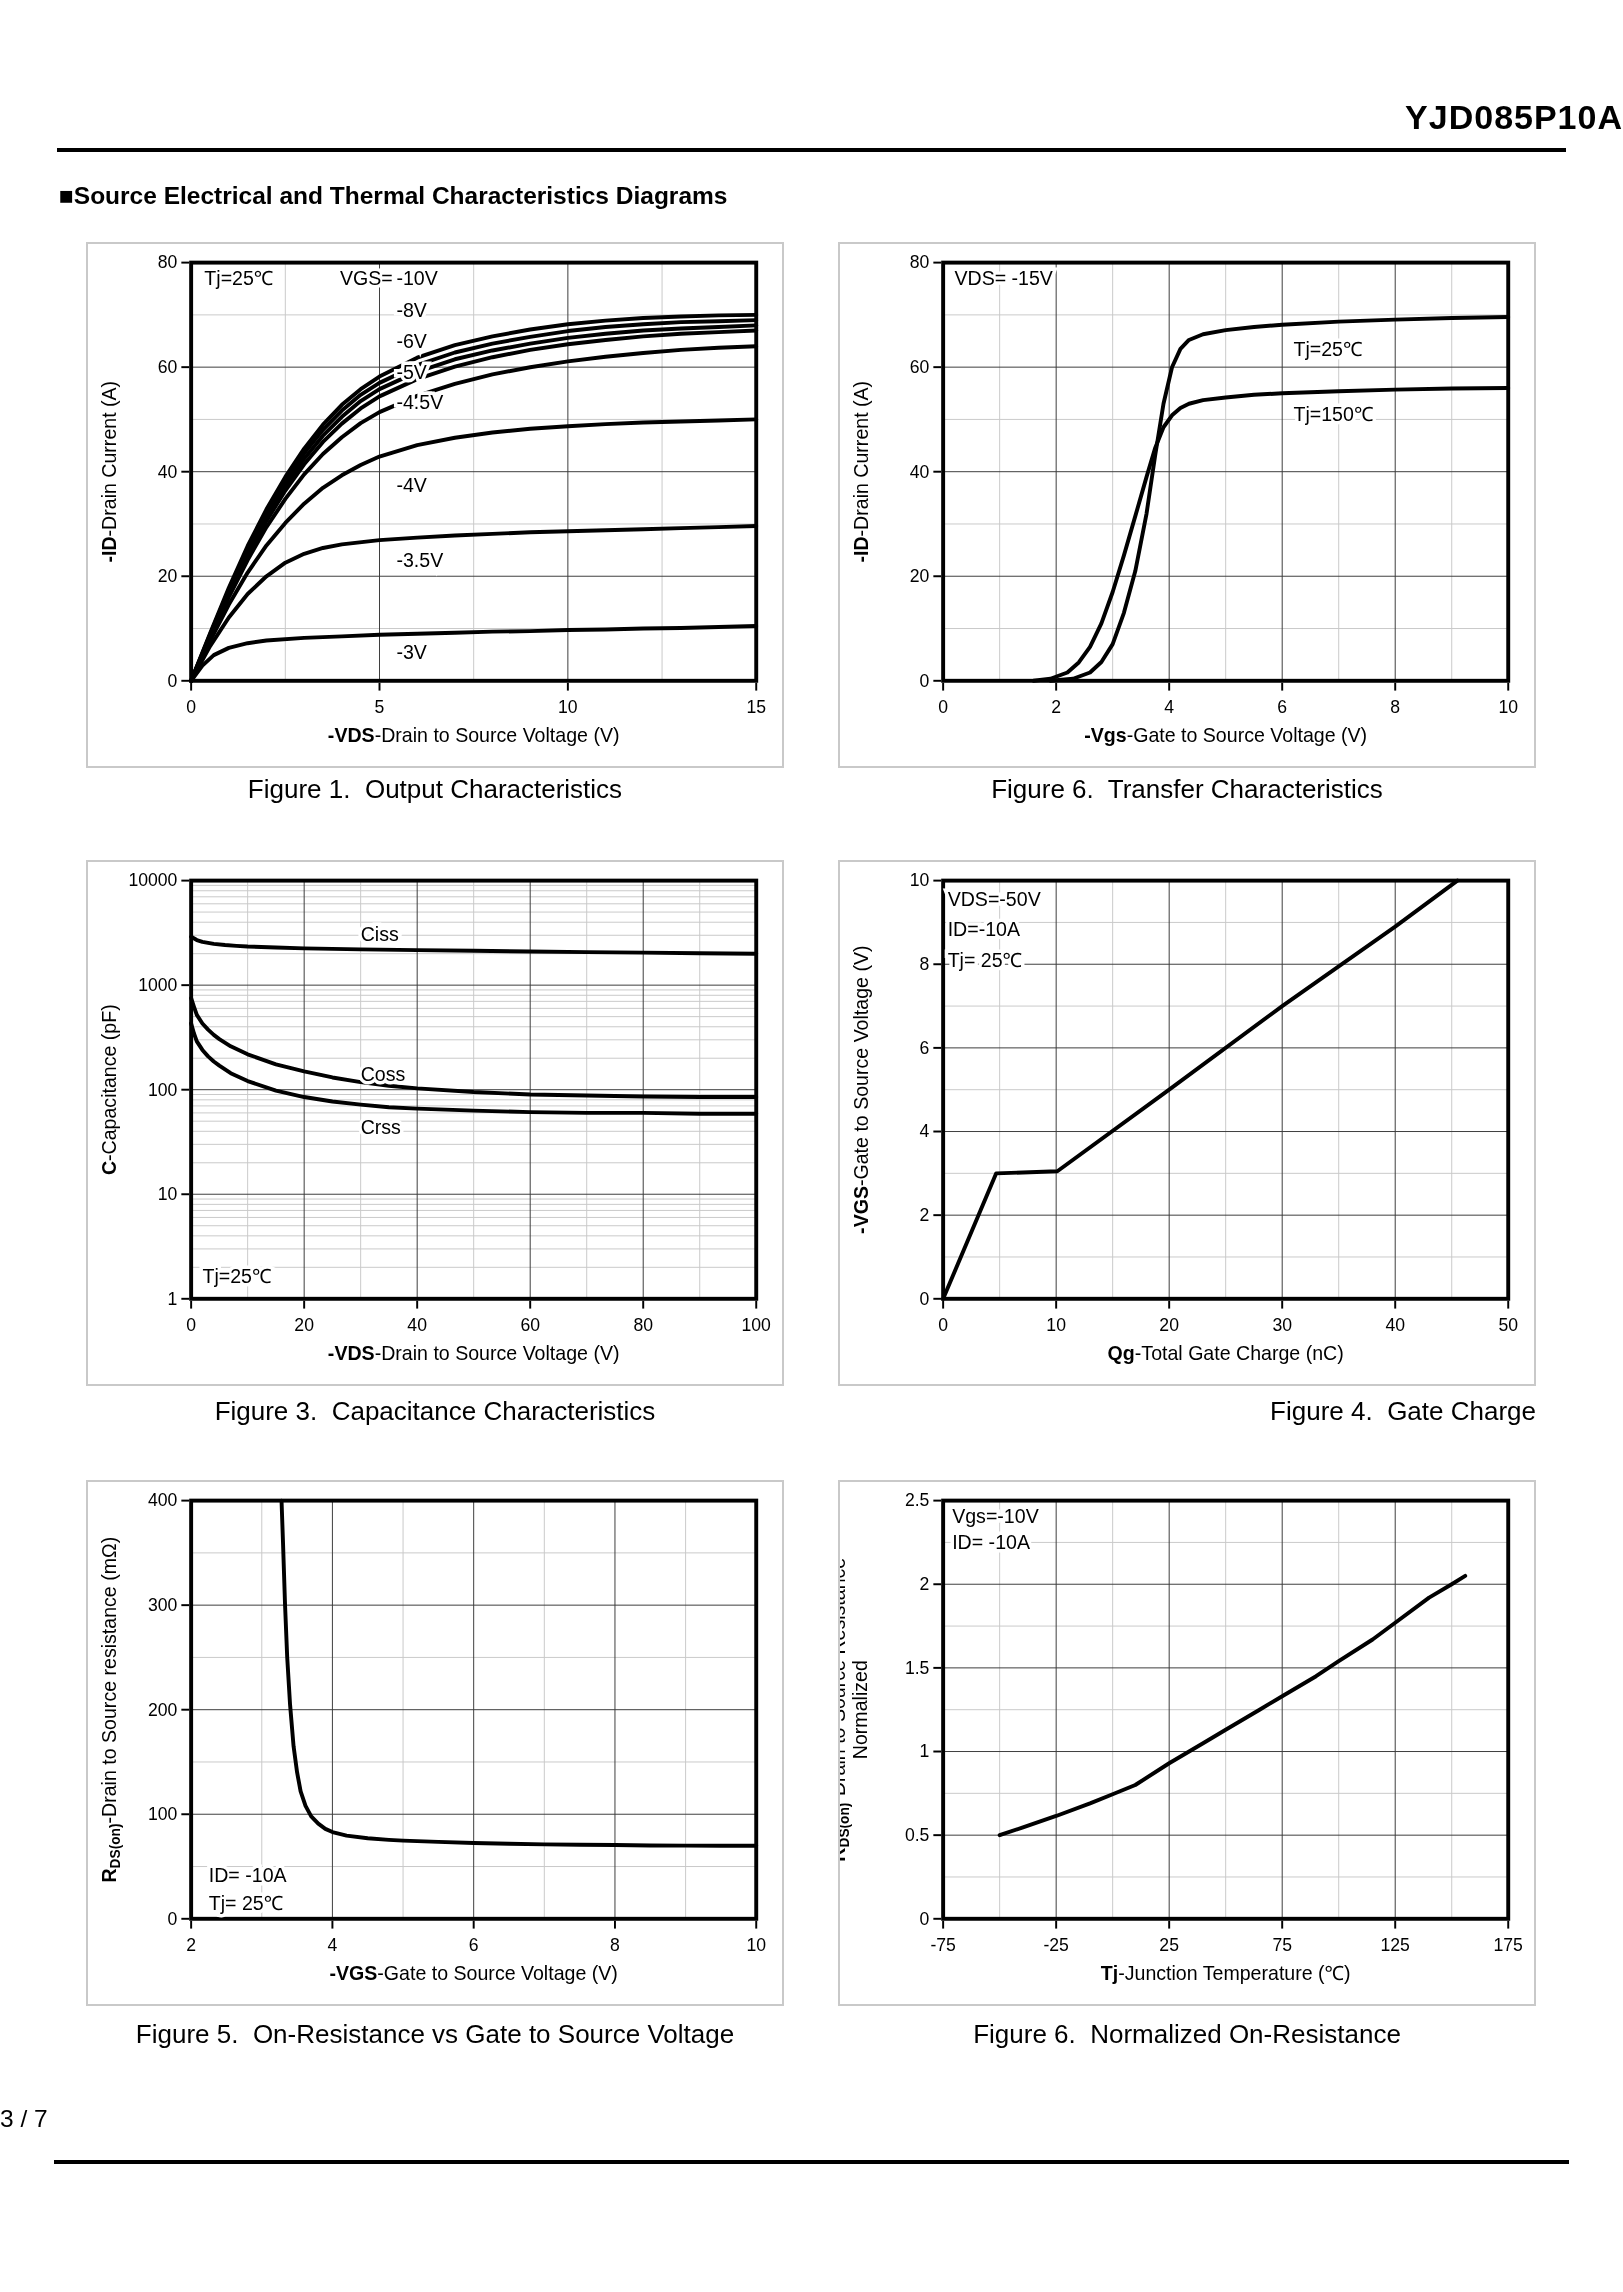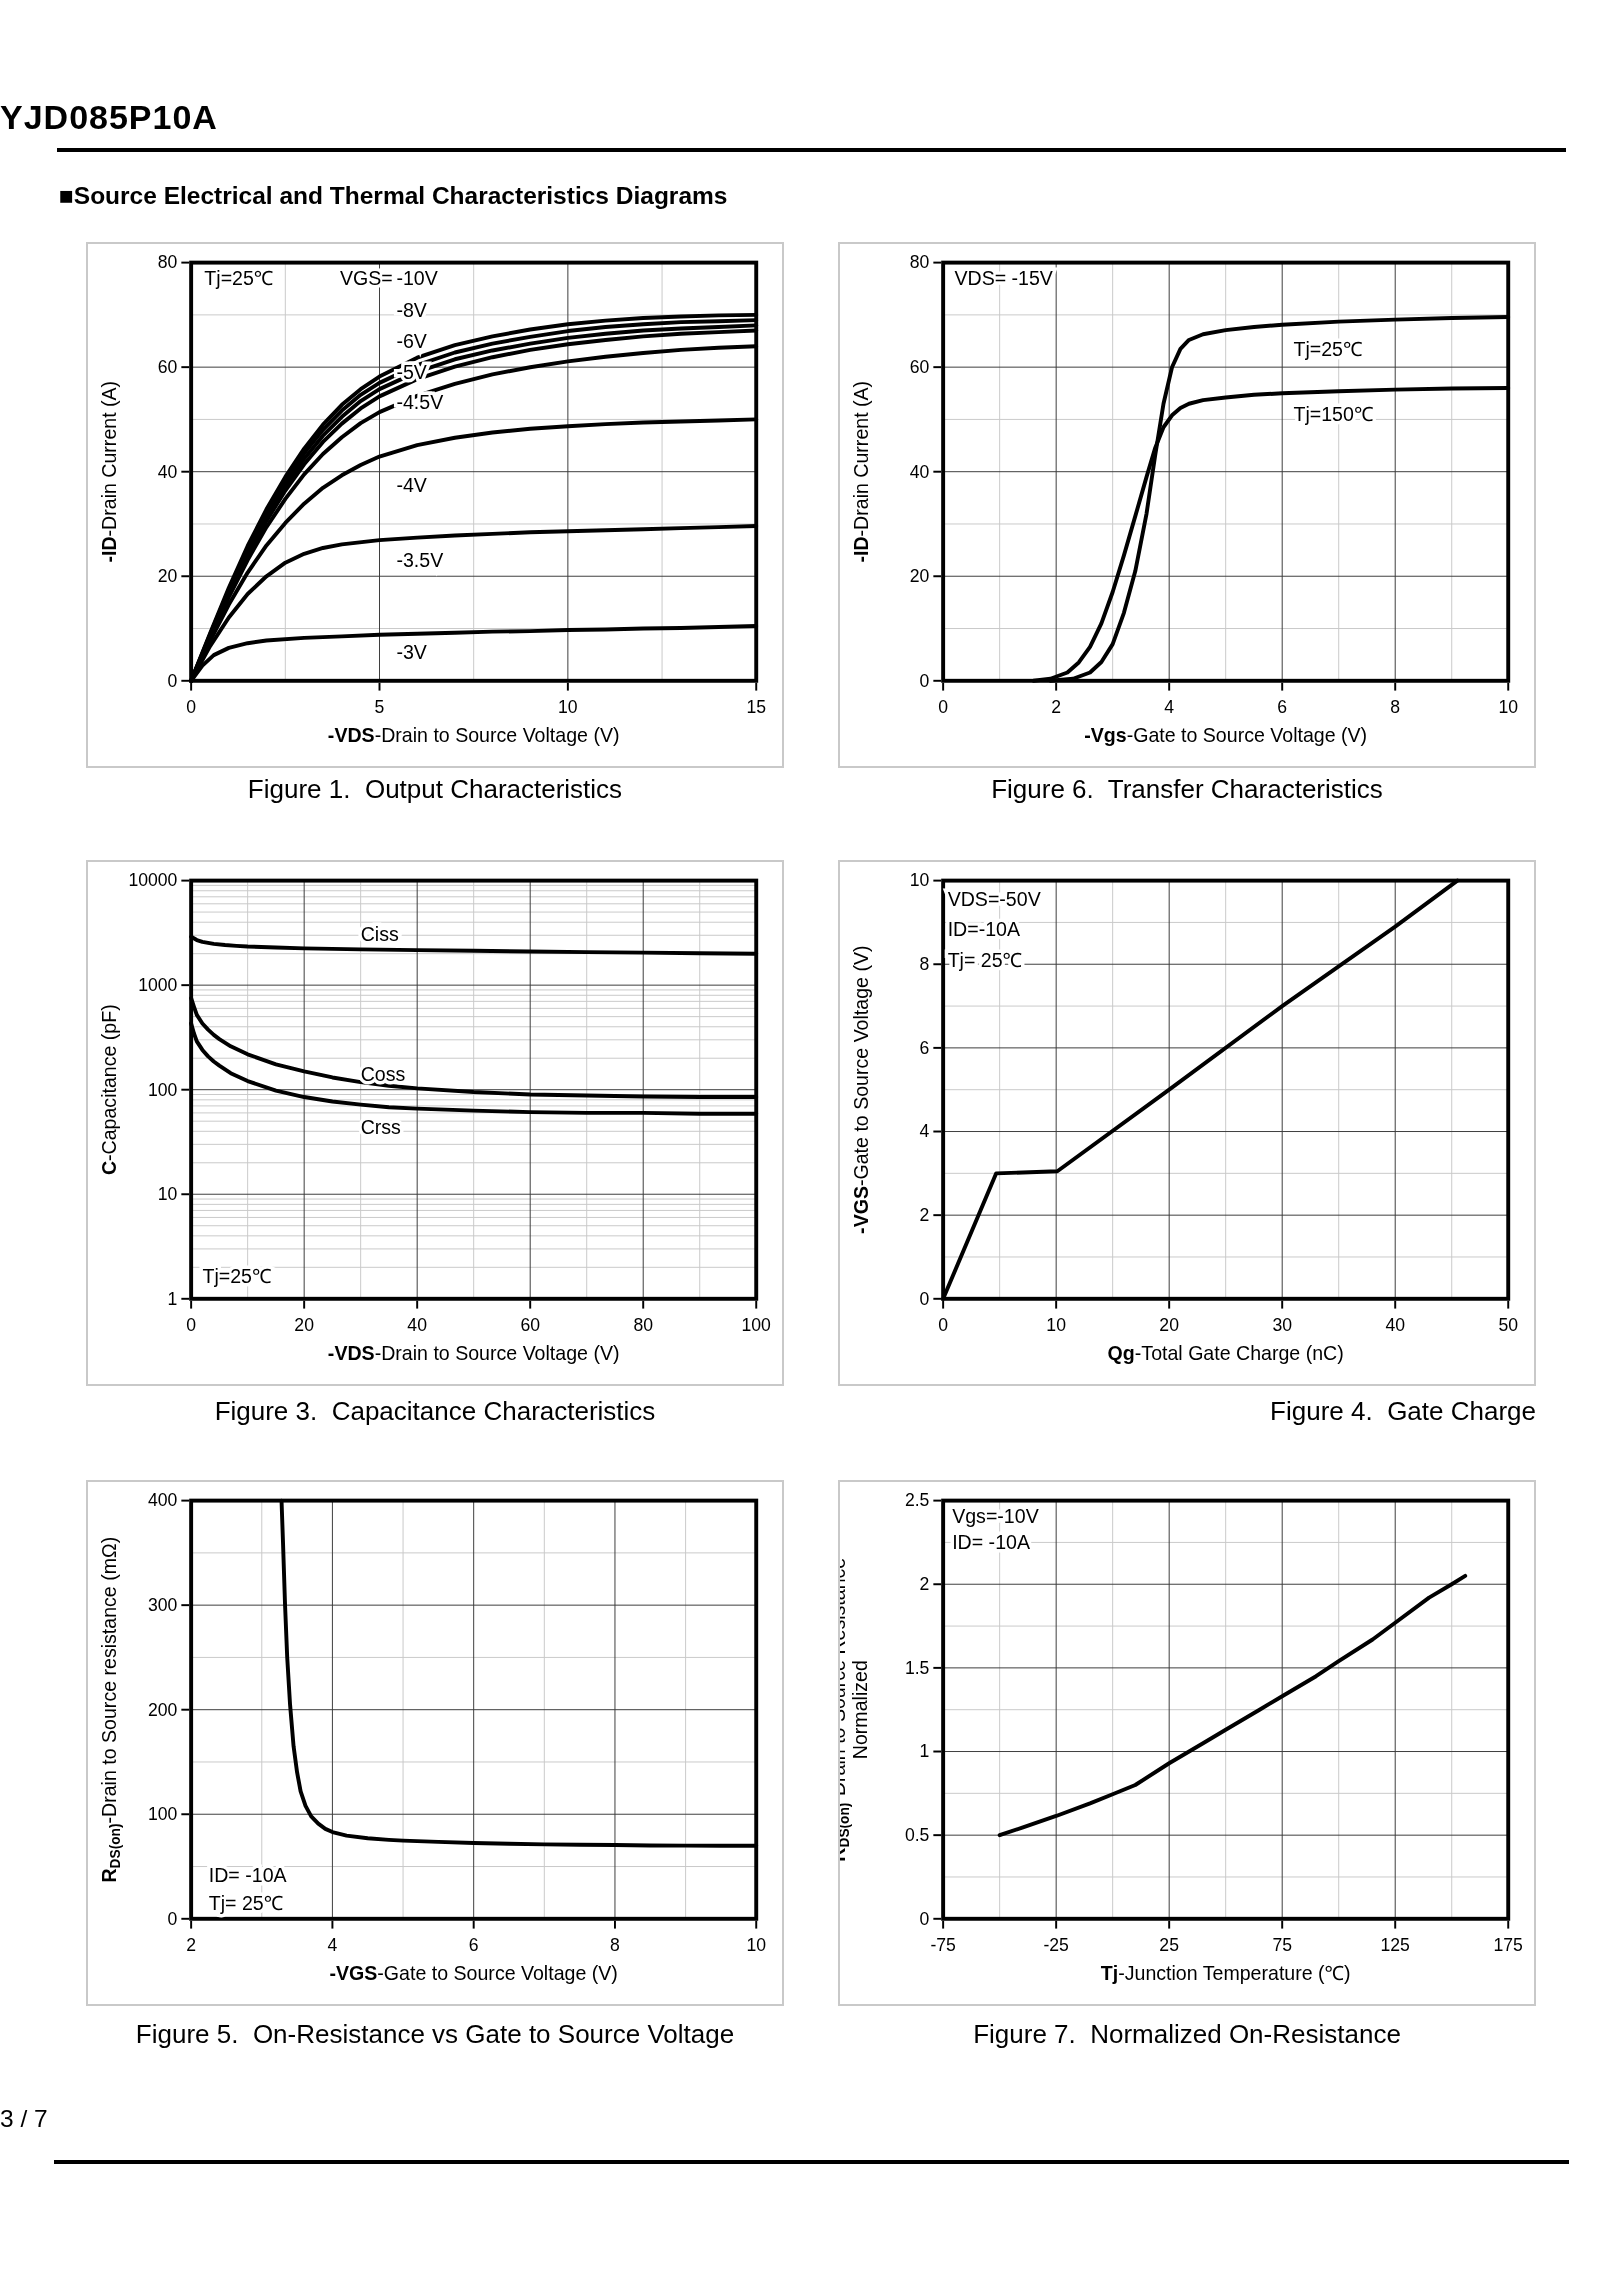--- a/index.html
+++ b/index.html
@@ -1,19 +1,19 @@
 <!DOCTYPE html>
 <html><head>
 <meta charset="utf-8">
 <style>
   html,body{margin:0;padding:0;}
   body{width:1623px;height:2293px;background:#ffffff;position:relative;
        font-family:"Liberation Sans",sans-serif;color:#000;}
   .abs{position:absolute;}
-  .title{left:0;top:98px;width:1623px;text-align:left;font-size:34px;font-weight:bold;letter-spacing:1px;}
+  .title{left:0;top:98px;width:1623px;text-align:right;font-size:34px;font-weight:bold;letter-spacing:1px;}
   .rule{background:#000;height:3.9px;}
   #top-rule{left:57px;top:148px;width:1509px;}
   #bottom-rule{left:54px;top:2160px;width:1515px;}
   .heading{left:59px;top:182px;font-size:24.5px;font-weight:bold;}
   .panel{width:698px;height:526px;border:2px solid #c9c9c9;background:#fff;box-sizing:border-box;}
   .caption{width:698px;text-align:center;font-size:26px;white-space:pre;}
   .pageno{left:0;top:2105px;width:1321px;text-align:left;font-size:24.5px;}
   svg text{font-family:"Liberation Sans",sans-serif;fill:#000;}
 </style>
 </head>
@@ -417,17 +417,17 @@
         <text x="91" y="110.39999999999998">2</text>
         <text x="91" y="25">2.5</text>
       </g>
       <text x="114.232" y="41.37199999999996" font-size="20" text-anchor="start" stroke="#ffffff" stroke-width="7" paint-order="stroke">Vgs=-10V</text>
       <text x="114.232" y="68.69999999999999" font-size="20" text-anchor="start" stroke="#ffffff" stroke-width="7" paint-order="stroke">ID= -10A</text>
       <text x="393.5" y="508" font-size="20" text-anchor="middle"><tspan font-weight="bold">Tj</tspan><tspan>-Junction  Temperature  (℃)</tspan></text>
       <text x="16" y="221.5" font-size="20" text-anchor="middle" transform="rotate(-90 16 232.5)"><tspan font-weight="bold">R</tspan><tspan dy="4" font-size="14" font-weight="bold">DS(on)</tspan><tspan dy="-4">-Drain to Source Resistance</tspan><tspan x="16" dy="22">Normalized</tspan></text>
     </svg>
 </div>
 <div class="abs caption" style="left:86px;top:2019px;">Figure 5.  On-Resistance vs Gate to Source Voltage</div>
-<div class="abs caption" style="left:838px;top:2019px;">Figure 7.  Normalized On-Resistance</div>
+<div class="abs caption" style="left:838px;top:2019px;">Figure 6.  Normalized On-Resistance</div>
 
 <div class="abs pageno">3 / 7</div>
 <div class="abs rule" id="bottom-rule"></div>
 
 
 </body></html>

